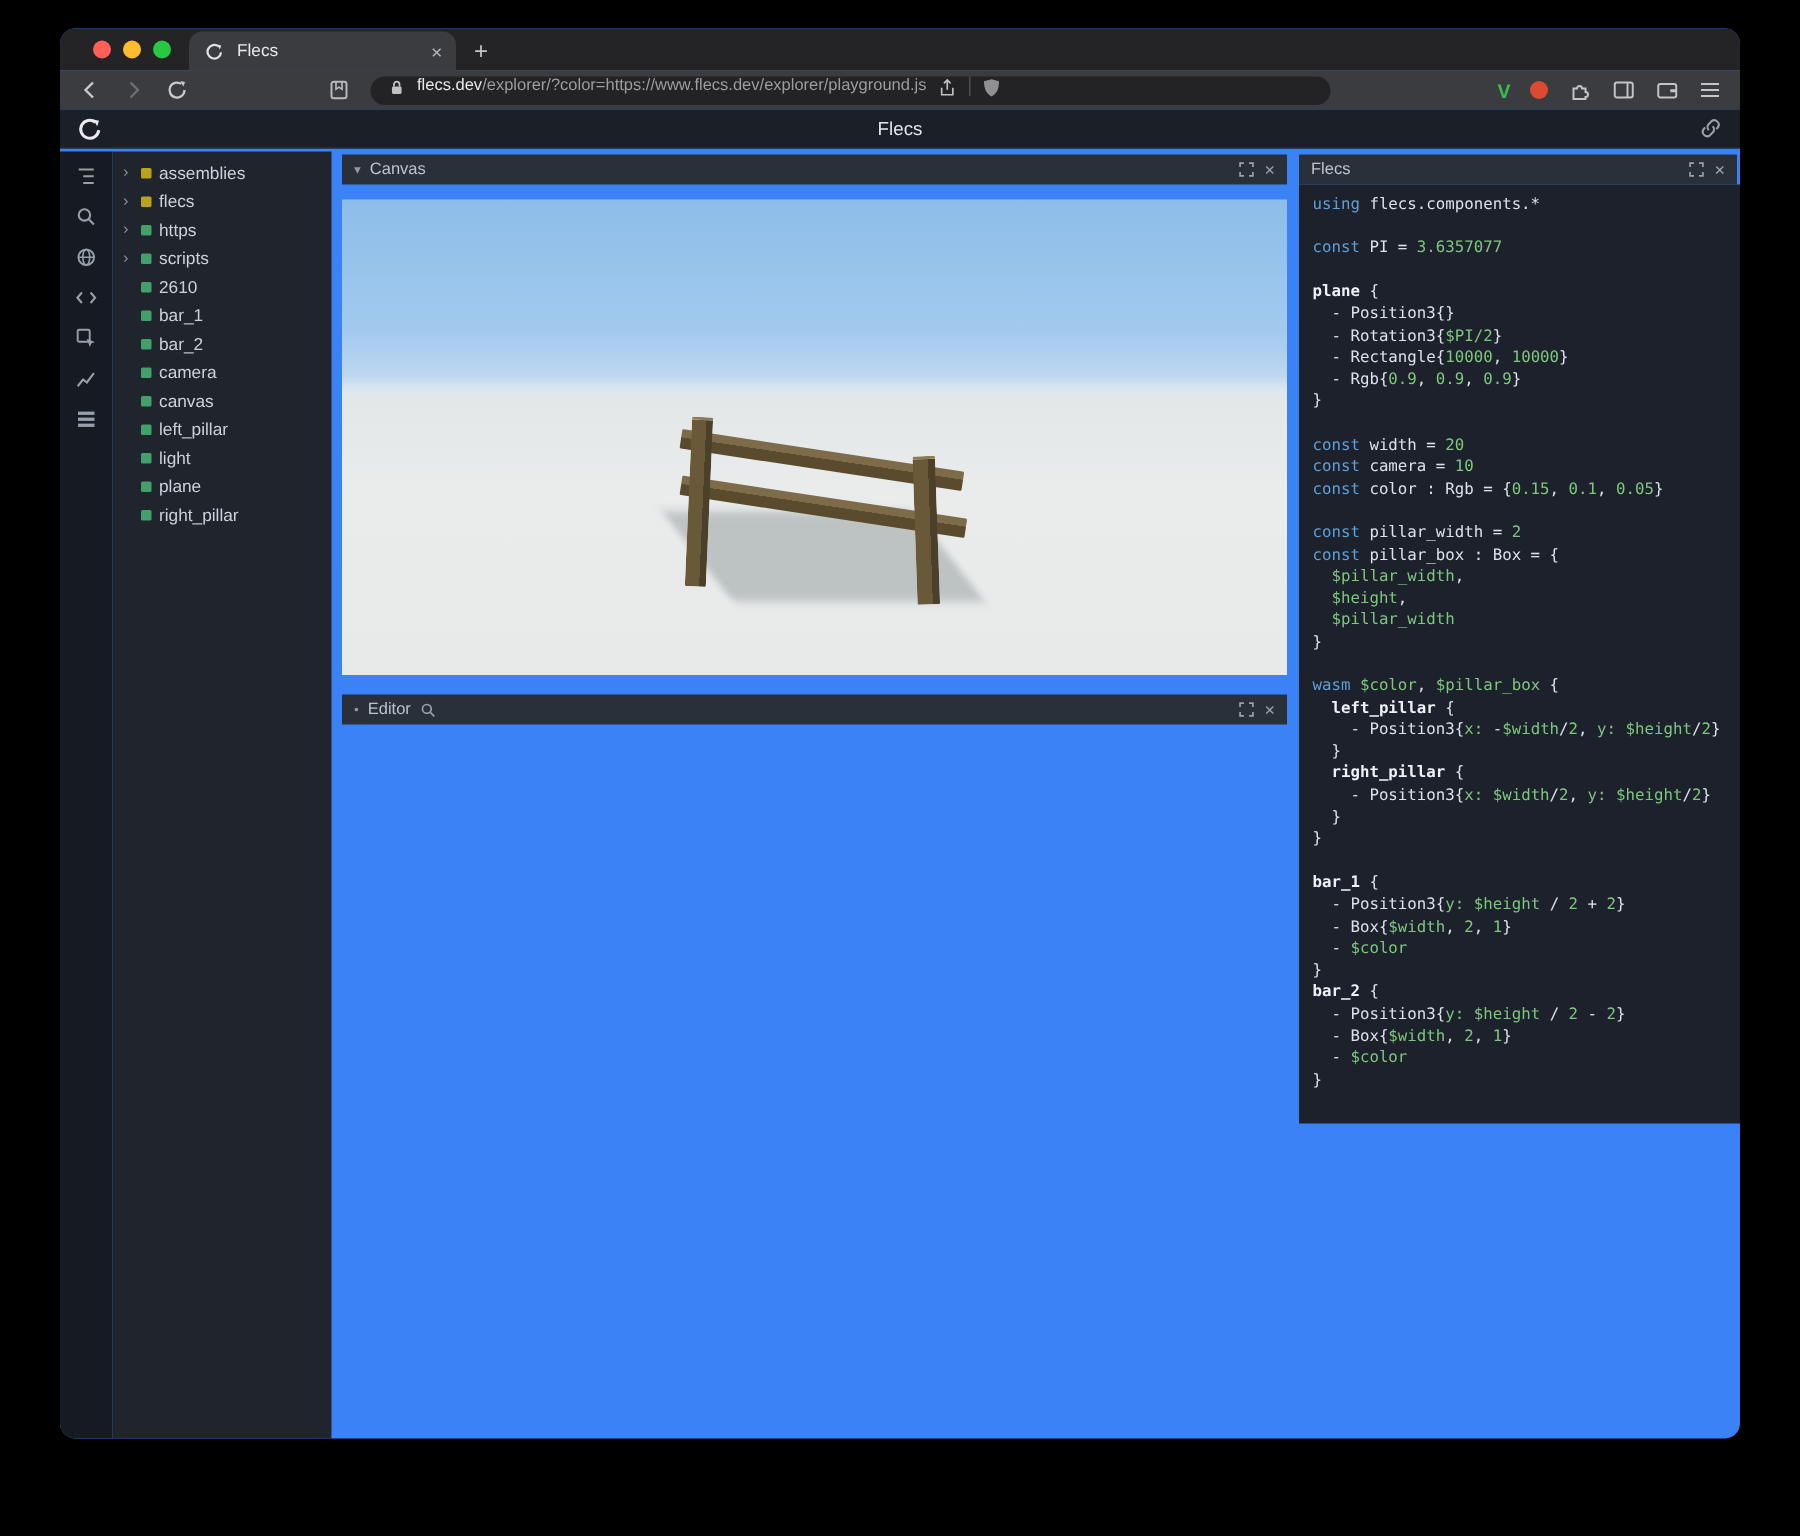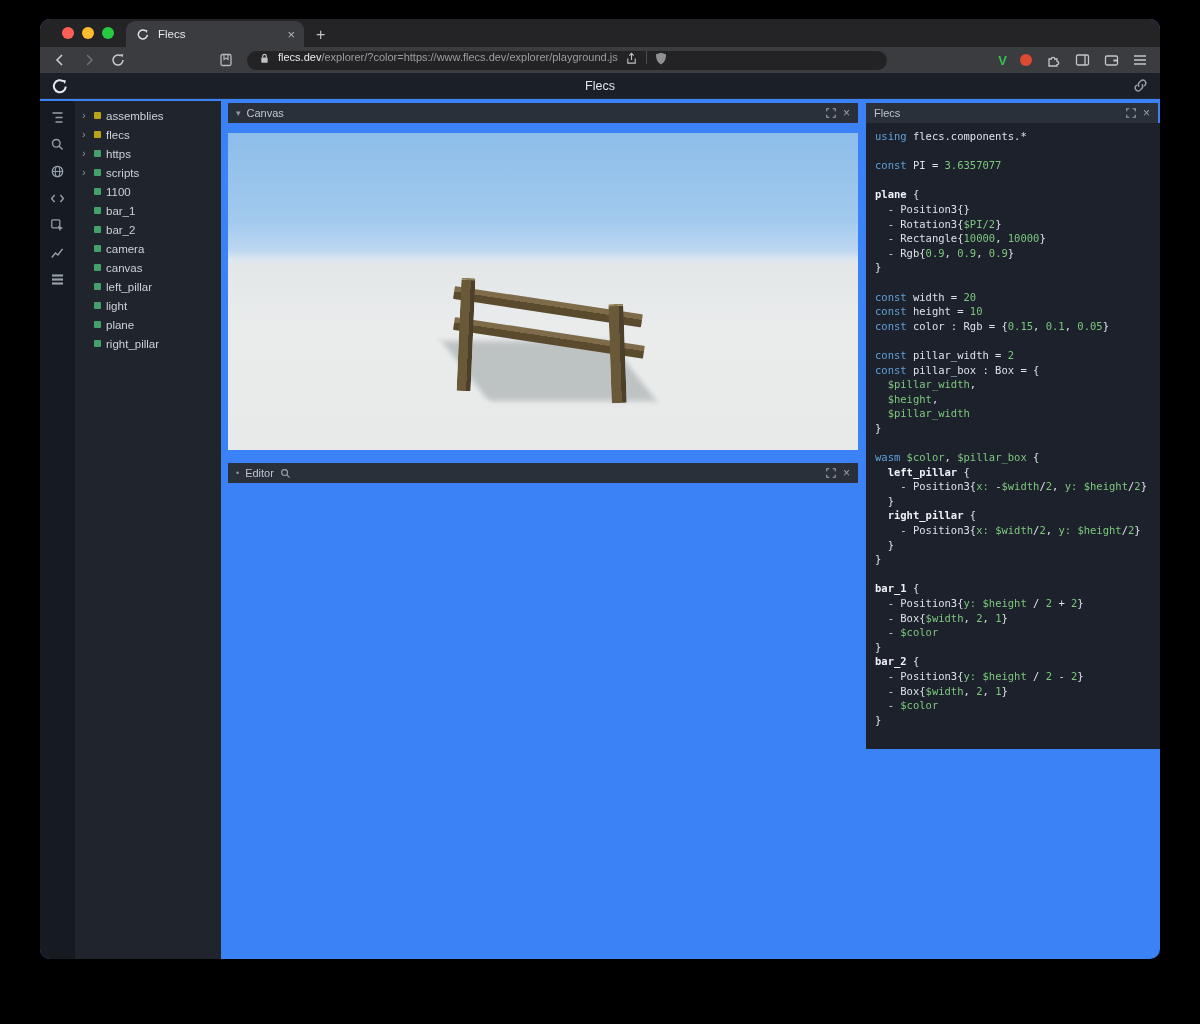--- a/index.html
+++ b/index.html
@@ -267,21 +267,21 @@
           <span>https</span>
         </div>
         <div class="trow">
           <span class="arr">›</span>
           <span class="sq" style="background: rgb(67, 160, 106);"></span>
           <span>scripts</span>
         </div>
         <div class="trow noarr">
           <span class="arr">›</span>
           <span class="sq" style="background: rgb(67, 160, 106);"></span>
-          <span>1100</span>
+          <span>2610</span>
         </div>
         <div class="trow noarr">
           <span class="arr">›</span>
           <span class="sq" style="background: rgb(67, 160, 106);"></span>
           <span>bar_1</span>
         </div>
         <div class="trow noarr">
           <span class="arr">›</span>
           <span class="sq" style="background: rgb(67, 160, 106);"></span>
           <span>bar_2</span>
@@ -373,21 +373,21 @@
         <div class="cl"><span class="tk-k">const </span><span class="tk-p">PI = </span><span class="tk-g">3.6357077</span></div>
         <div class="cl">&nbsp;</div>
         <div class="cl"><span class="tk-e">plane</span><span class="tk-p"> {</span></div>
         <div class="cl"><span class="tk-p">  - Position3{}</span></div>
         <div class="cl"><span class="tk-p">  - Rotation3{</span><span class="tk-g">$PI/2</span><span class="tk-p">}</span></div>
         <div class="cl"><span class="tk-p">  - Rectangle{</span><span class="tk-g">10000</span><span class="tk-p">, </span><span class="tk-g">10000</span><span class="tk-p">}</span></div>
         <div class="cl"><span class="tk-p">  - Rgb{</span><span class="tk-g">0.9</span><span class="tk-p">, </span><span class="tk-g">0.9</span><span class="tk-p">, </span><span class="tk-g">0.9</span><span class="tk-p">}</span></div>
         <div class="cl"><span class="tk-p">}</span></div>
         <div class="cl">&nbsp;</div>
         <div class="cl"><span class="tk-k">const </span><span class="tk-p">width = </span><span class="tk-g">20</span></div>
-        <div class="cl"><span class="tk-k">const </span><span class="tk-p">height = </span><span class="tk-g">10</span></div>
+        <div class="cl"><span class="tk-k">const </span><span class="tk-p">camera = </span><span class="tk-g">10</span></div>
         <div class="cl"><span class="tk-k">const </span><span class="tk-p">color : Rgb = {</span><span class="tk-g">0.15</span><span class="tk-p">, </span><span class="tk-g">0.1</span><span class="tk-p">, </span><span class="tk-g">0.05</span><span class="tk-p">}</span></div>
         <div class="cl">&nbsp;</div>
         <div class="cl"><span class="tk-k">const </span><span class="tk-p">pillar_width = </span><span class="tk-g">2</span></div>
         <div class="cl"><span class="tk-k">const </span><span class="tk-p">pillar_box : Box = {</span></div>
         <div class="cl"><span class="tk-g">  $pillar_width</span><span class="tk-p">,</span></div>
         <div class="cl"><span class="tk-g">  $height</span><span class="tk-p">,</span></div>
         <div class="cl"><span class="tk-g">  $pillar_width</span></div>
         <div class="cl"><span class="tk-p">}</span></div>
         <div class="cl">&nbsp;</div>
         <div class="cl"><span class="tk-k">wasm </span><span class="tk-g">$color</span><span class="tk-p">, </span><span class="tk-g">$pillar_box</span><span class="tk-p"> {</span></div>

